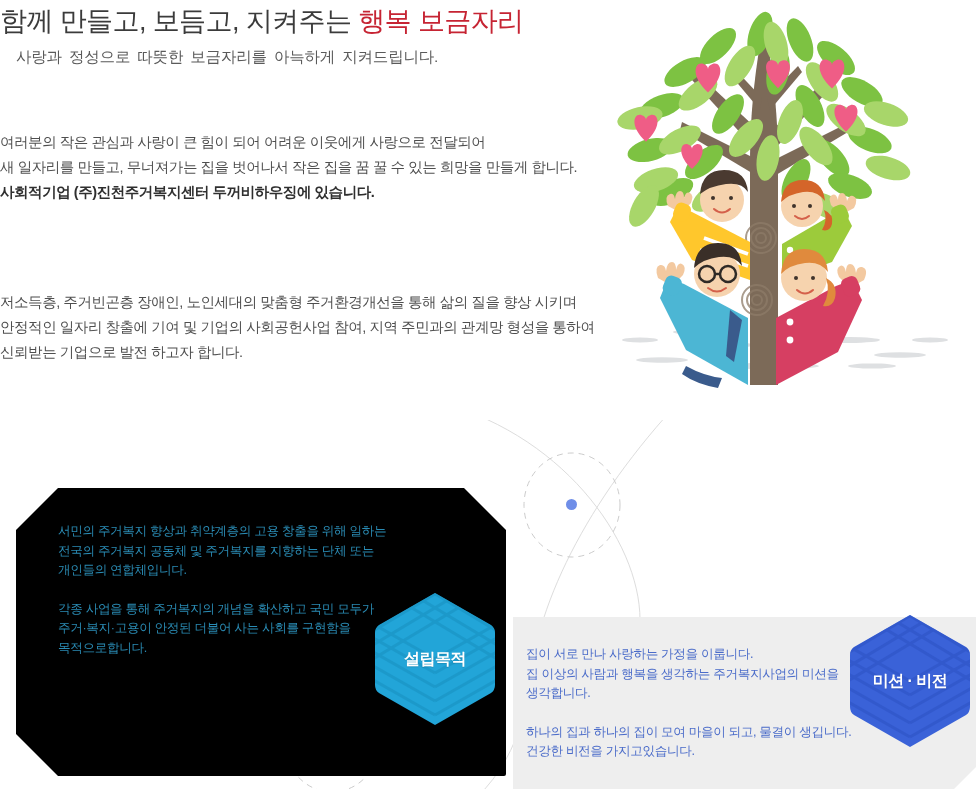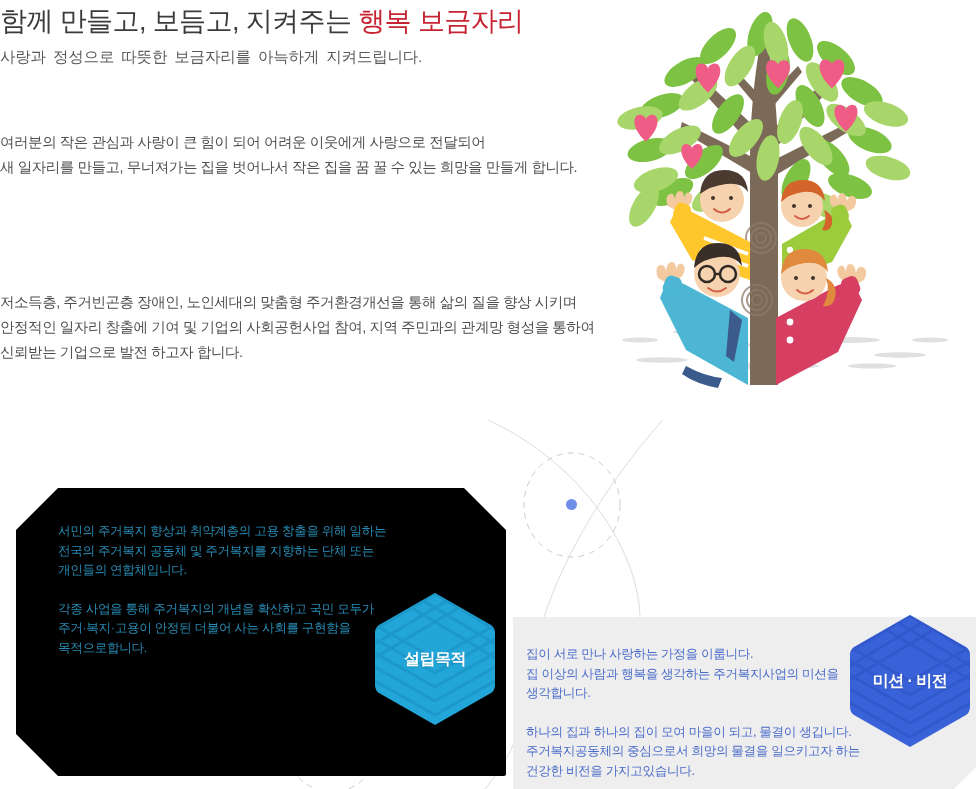--- a/index.html
+++ b/index.html
@@ -35,21 +35,21 @@
     font-weight: 400;
     color: #3b3b3b;
     letter-spacing: -0.6px;
     white-space: nowrap;
   }
   .headline .accent {
     color: #c62433;
     font-weight: 400;
   }
   .sub-headline {
-    margin: 8px 0 0 0;
+    margin: 8px 0 0 16px;
     font-size: 15.5px;
     line-height: 22px;
     color: #5a5a5a;
     letter-spacing: -0.2px;
     word-spacing: 3px;
   }
 
   .para-block {
     position: absolute;
     left: 0px;
@@ -174,20 +174,21 @@
 <div id="page">
 
   <div class="intro">
     <h1 class="headline"><span>함께 만들고, 보듬고, 지켜주는 </span><span class="accent">행복 보금자리</span></h1>
     <p class="sub-headline">사랑과  정성으로  따뜻한  보금자리를  아늑하게  지켜드립니다.</p>
   </div>
 
   <div class="para-block one" id="para-one">
       <div class="para-line">여러분의 작은 관심과 사랑이 큰 힘이 되어 어려운 이웃에게 사랑으로 전달되어</div>
       <div class="para-line">새 일자리를 만들고, 무너져가는 집을 벗어나서 작은 집을 꿈 꿀 수 있는 희망을 만들게 합니다.</div>
+      <div class="para-line bold">사회적기업 (주)진천주거복지센터 두꺼비하우징에 있습니다.</div>
     </div>
   <div class="para-block two" id="para-two">
       <div class="para-line">저소득층, 주거빈곤층 장애인, 노인세대의 맞춤형 주거환경개선을 통해 삶의 질을 향상 시키며</div>
       <div class="para-line">안정적인 일자리 창출에 기여 및 기업의 사회공헌사업 참여, 지역 주민과의 관계망 형성을 통하여</div>
       <div class="para-line">신뢰받는 기업으로 발전 하고자 합니다.</div>
     </div>
 
   <div class="tree-art">
     <svg viewBox="0 0 376 380" xmlns="http://www.w3.org/2000/svg">
       <defs>
@@ -368,21 +369,20 @@
         </div>
     </div>
 
     <div class="panel right" style="background: rgb(238, 238, 238);">
       <div class="panel-text" id="mission-text" style="color: rgb(74, 107, 201);">
           <p>집이 서로 만나 사랑하는 가정을 이룹니다.</p>
           <p>집 이상의 사람과 행복을 생각하는 주거복지사업의 미션을</p>
           <p>생각합니다.</p>
           <div class="gap"></div>
           <p>하나의 집과 하나의 집이 모여 마을이 되고, 물결이 생깁니다.</p>
-          <p>주거복지공동체의 중심으로서 희망의 물결을 일으키고자 하는</p>
           <p>건강한 비전을 가지고있습니다.</p>
         </div>
     </div>
 
     <div class="hex purpose">
       <svg viewBox="0 0 124 136" xmlns="http://www.w3.org/2000/svg">
         <defs>
           <pattern id="stripes-cyan" width="9" height="9" patternUnits="userSpaceOnUse" patternTransform="rotate(35)">
             <rect width="9" height="9" fill="#22a5d8"></rect>
             <rect width="4" height="9" fill="#1e98c8"></rect>

